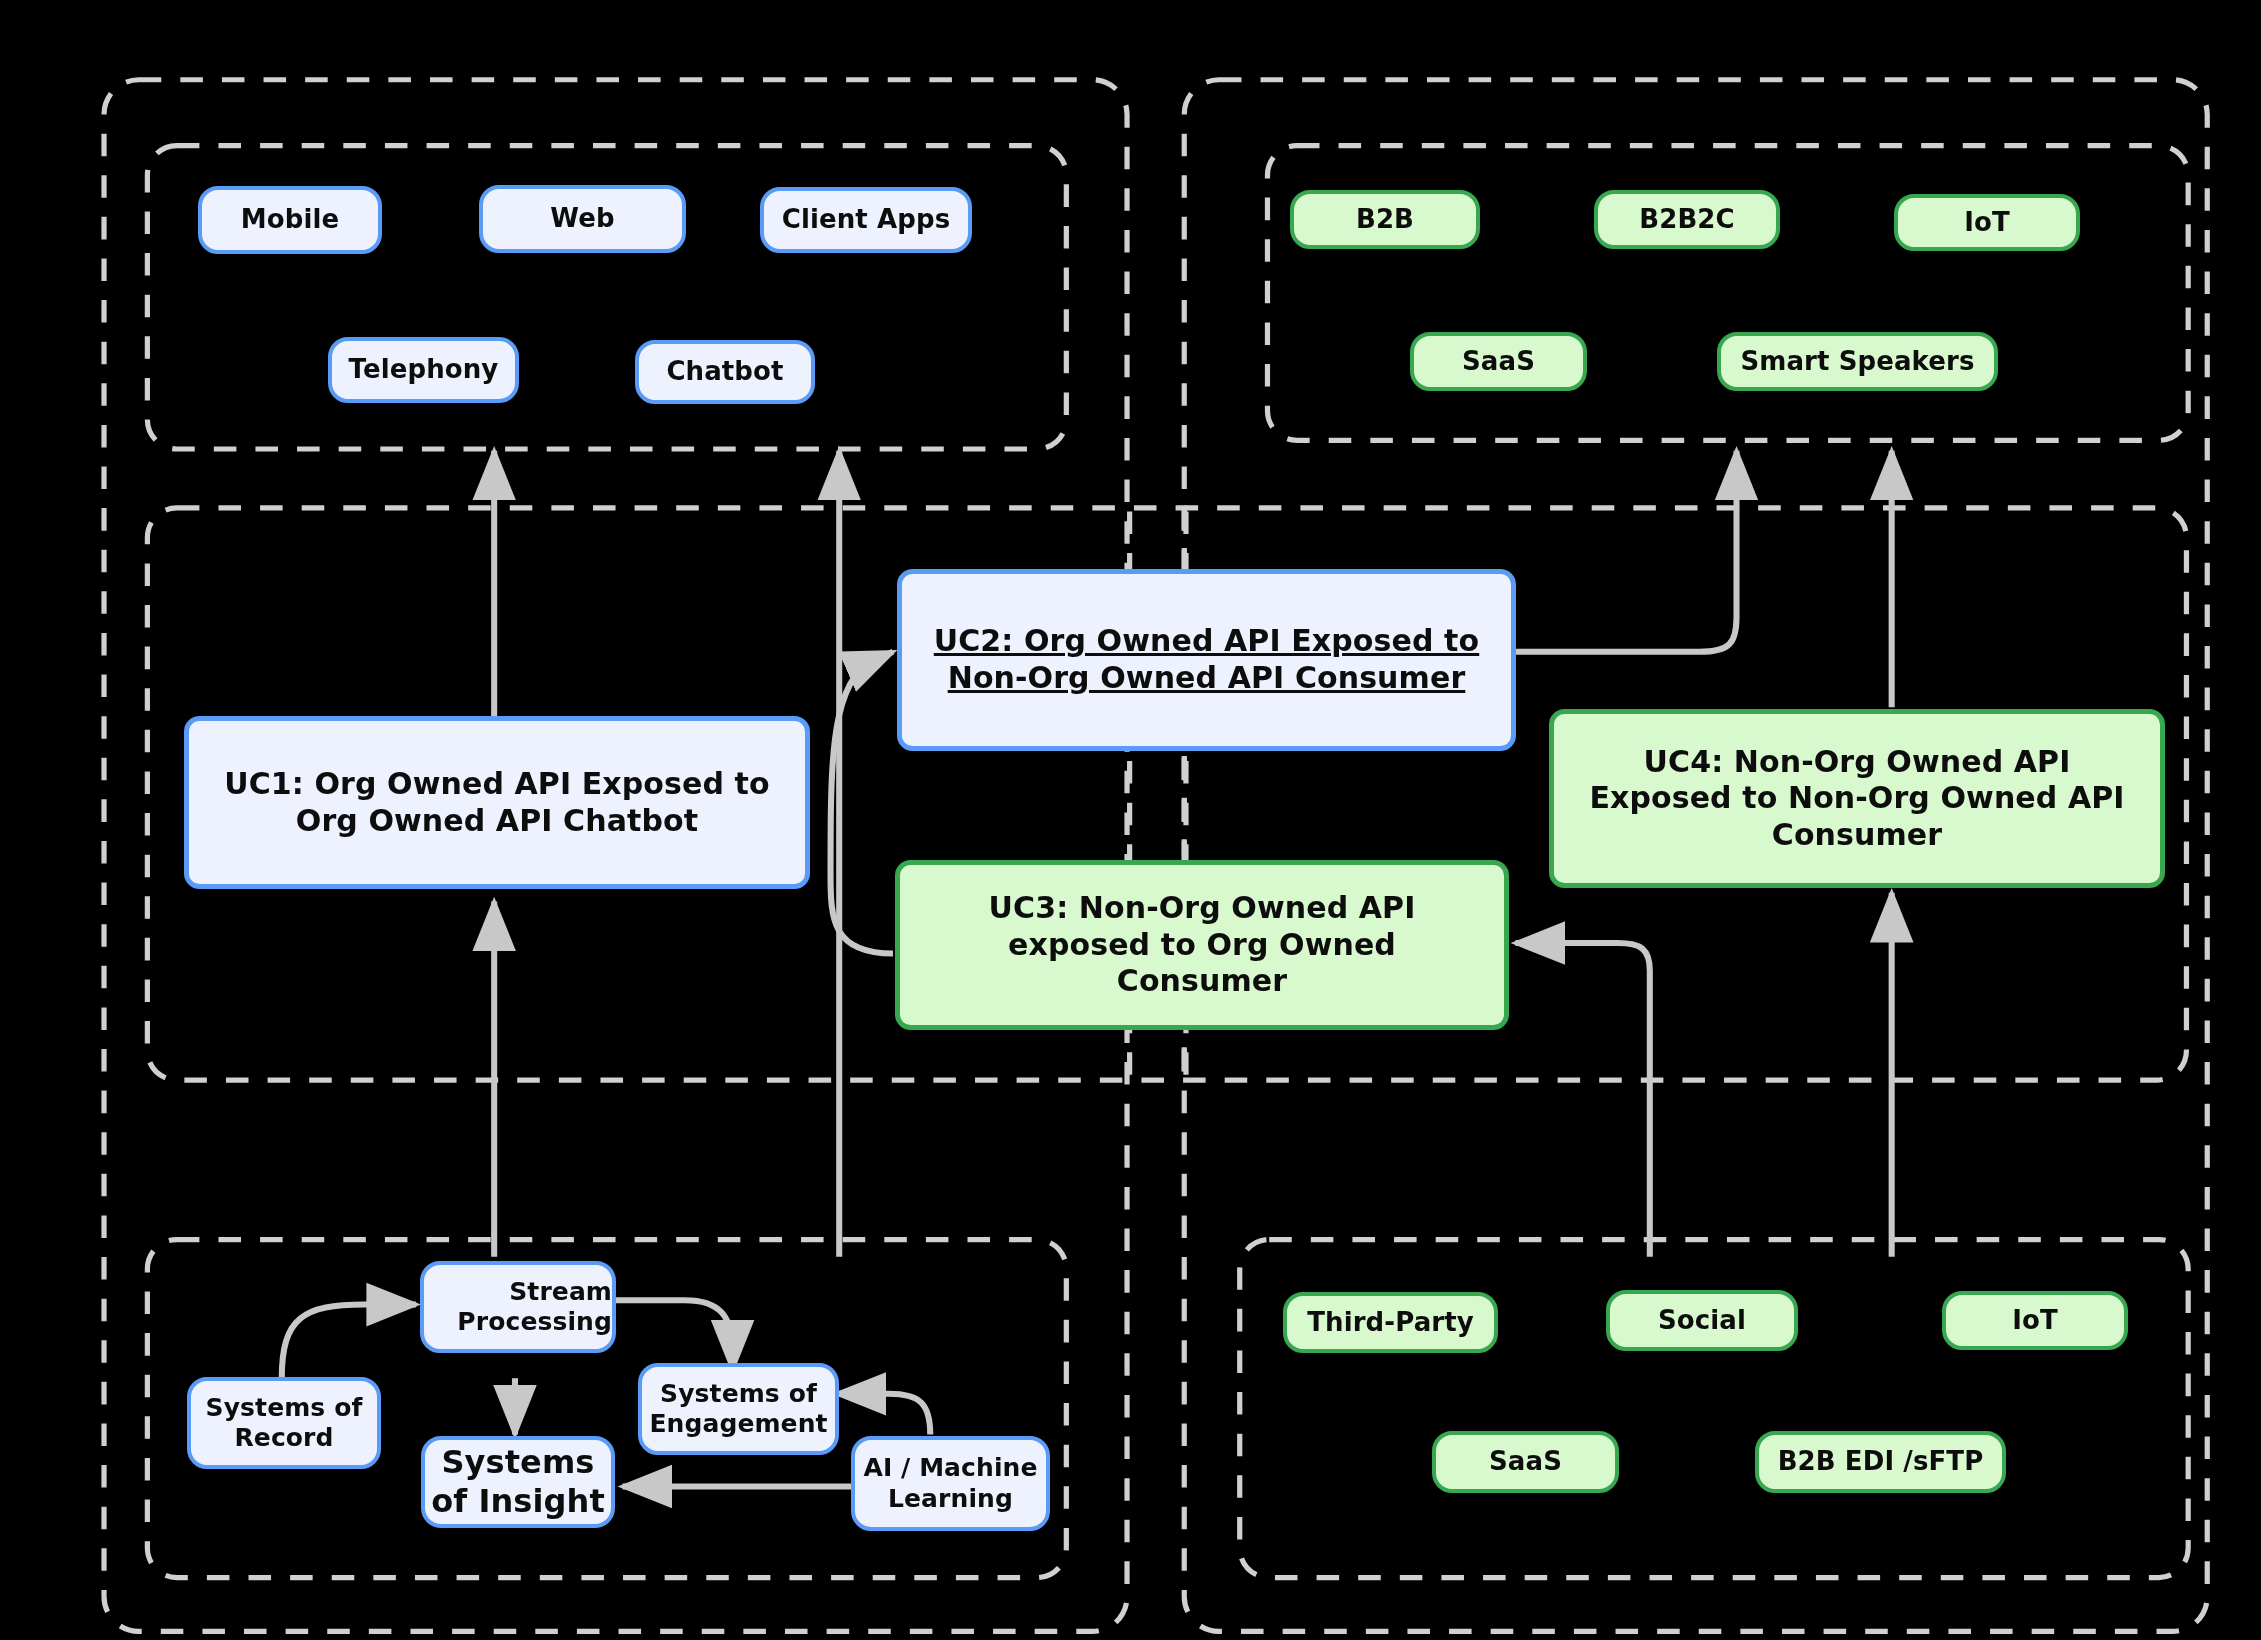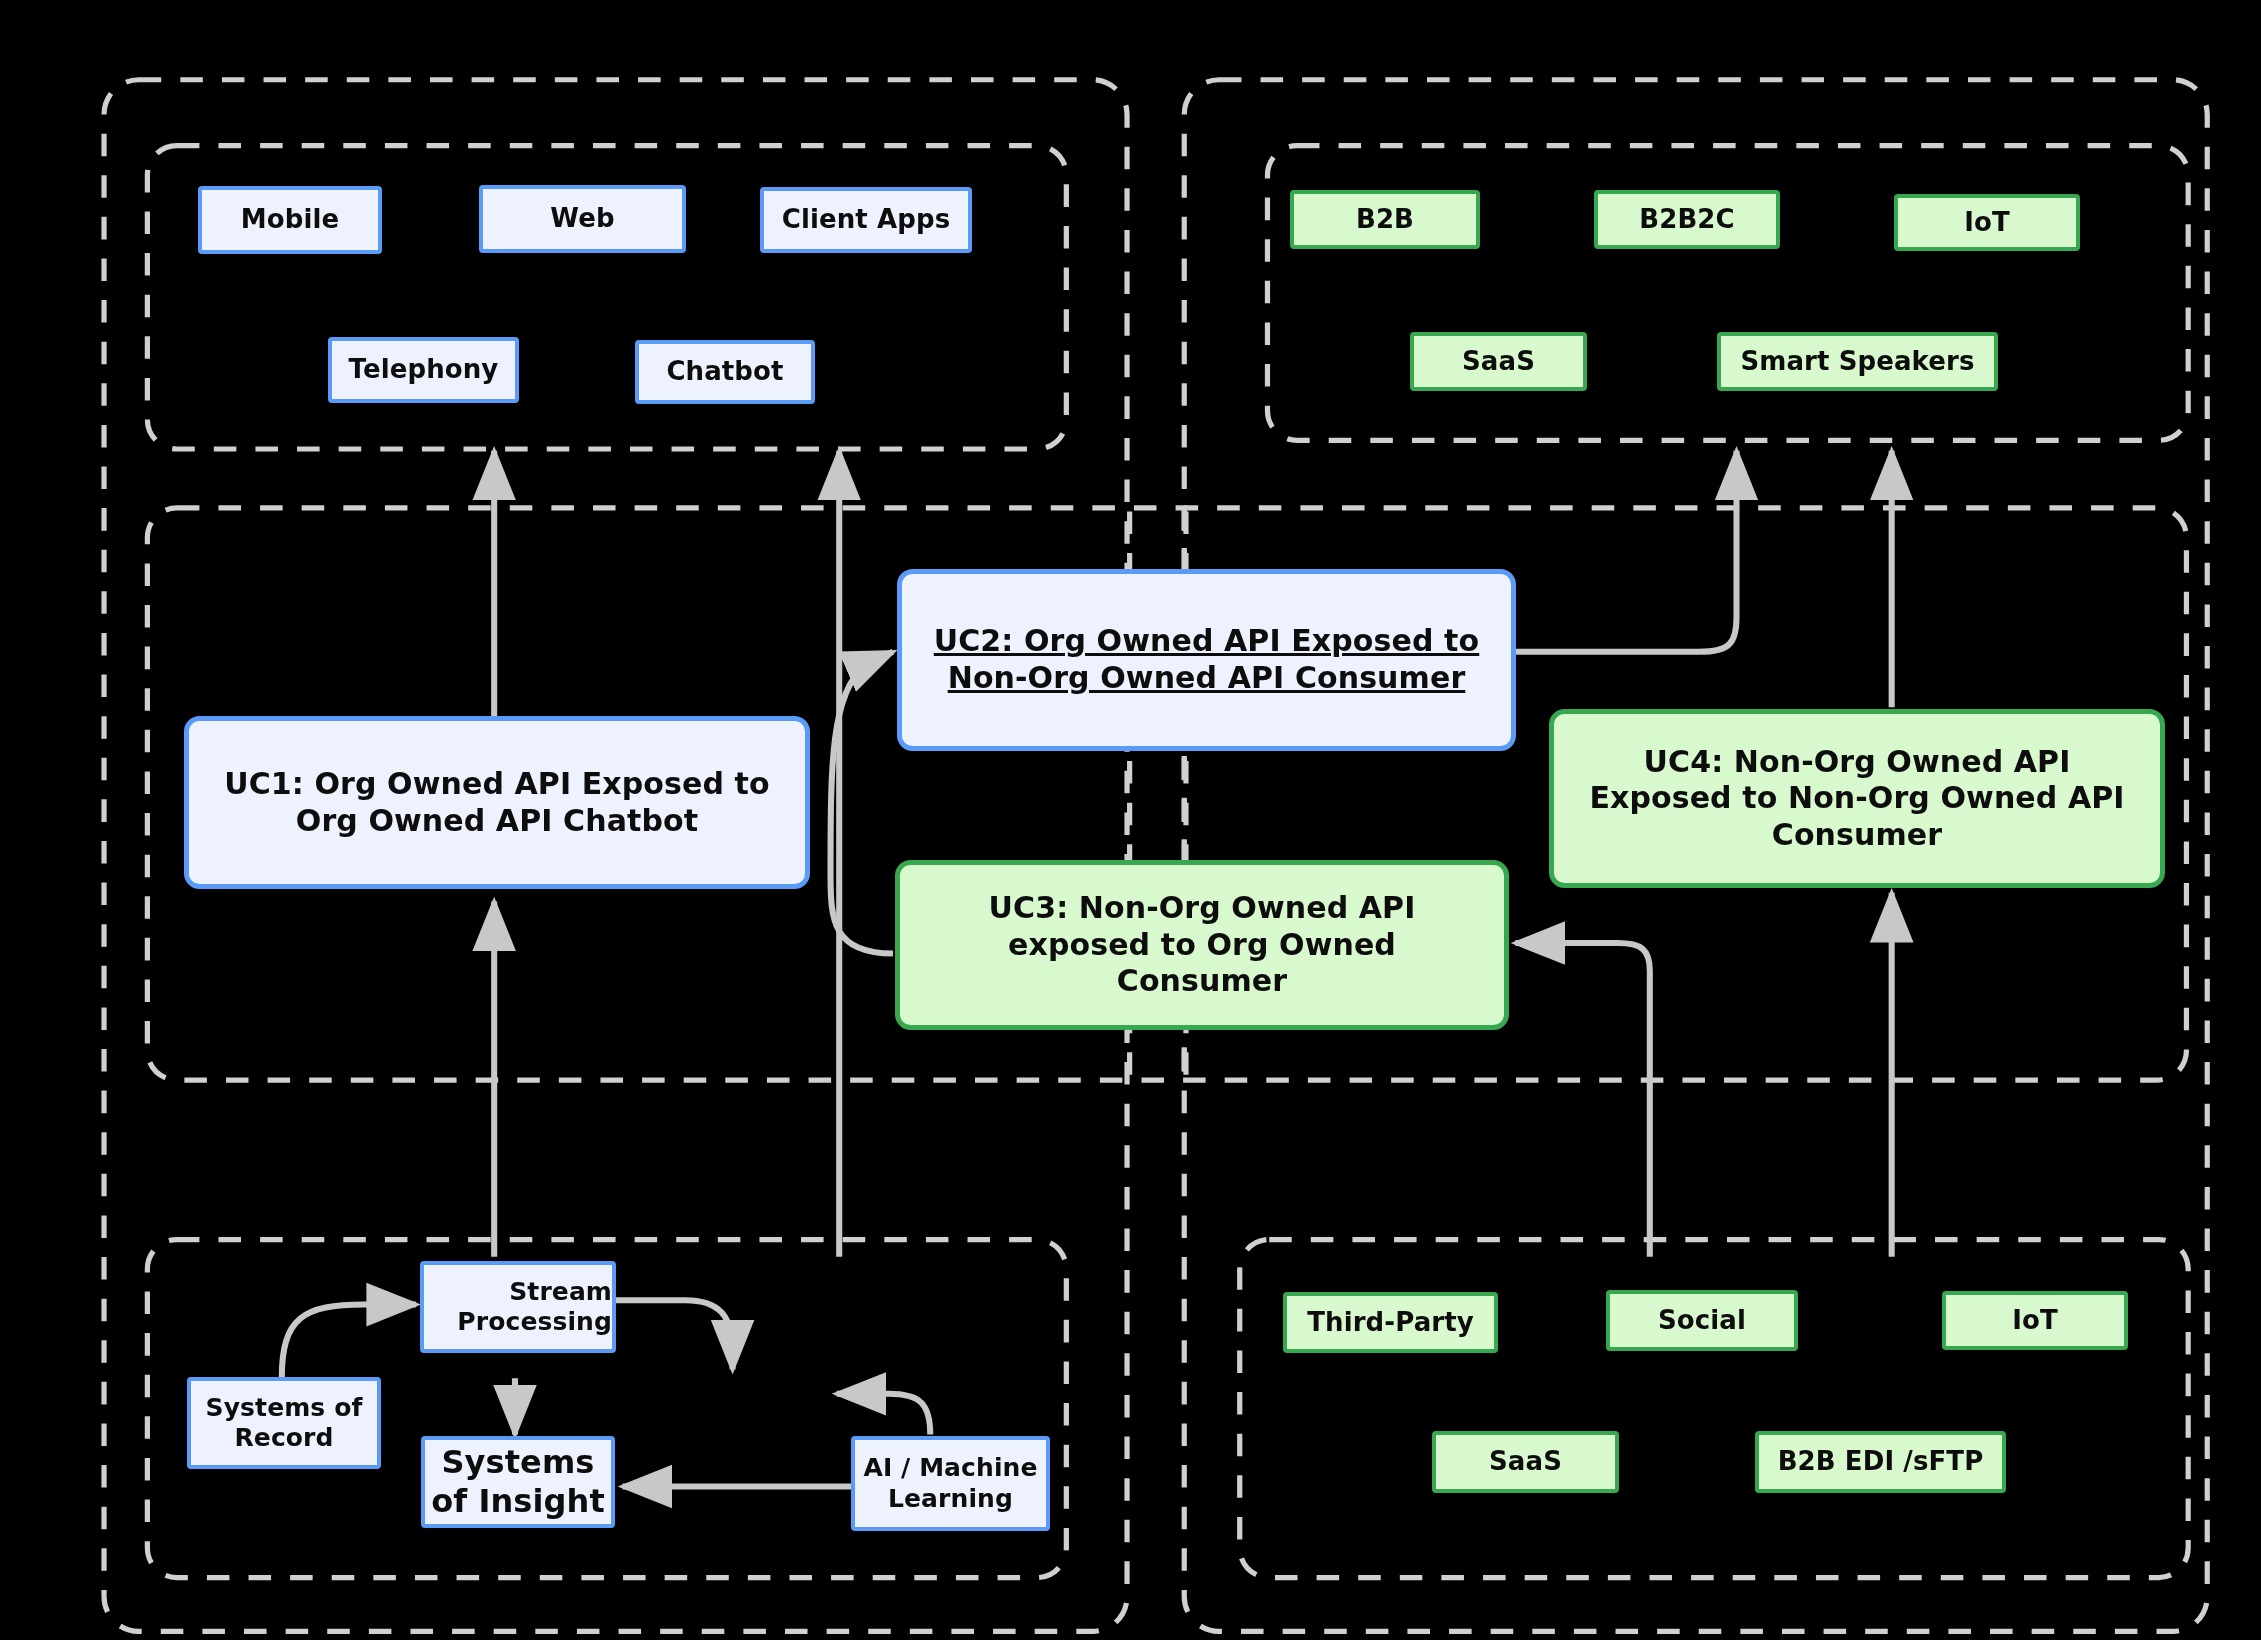--- a/index.html
+++ b/index.html
@@ -8,21 +8,21 @@
   #stage{position:relative;width:2261px;height:1640px;background:#000;}
   svg.layer{position:absolute;left:0;top:0;width:2261px;height:1640px;}
 
   
   .node{position:absolute;box-sizing:border-box;display:flex;
         align-items:center;justify-content:center;text-align:center;
         border-radius:14px;font-weight:700;line-height:1.22;
         color:#0d0d0d;letter-spacing:0.1px;}
   .blue{background:#eef2fe;border:5.2px solid #5a9bf7;}
   .green{background:#d8f8cd;border:5.2px solid #37a84f;}
-  .small{font-size:26px;border-radius:4px;border-width:4.3px;}
+  .small{font-size:26px;border-radius:20px;border-width:4.3px;}
   .uc{font-size:30px;border-radius:15.6px;padding:0 19px;}
 </style>
 </head>
 <body>
 
 <div id="stage">
 
   <svg class="layer" viewBox="0 0 2608 1892" preserveAspectRatio="none">
     <defs>
       <marker id="ah" markerWidth="10" markerHeight="10" refX="8.2" refY="4" orient="auto" markerUnits="strokeWidth">
@@ -98,20 +98,21 @@
   <div class="node blue uc" style="left:184px;top:716px;width:626px;height:173px;">UC1: Org Owned API Exposed to Org Owned API Chatbot</div>
 
   <div class="node blue uc" style="left:897px;top:569px;width:619px;height:182px;text-decoration:underline;">UC2: Org Owned API Exposed to Non-Org Owned API Consumer</div>
 
   <div class="node green uc" style="left:895px;top:860px;width:614px;height:170px;">UC3:  Non-Org Owned API exposed to Org Owned Consumer</div>
 
   <div class="node green uc" style="left:1549px;top:709px;width:616px;height:179px;">UC4: Non-Org Owned API Exposed to Non-Org Owned API Consumer</div>
 
   <div class="node blue small" style="left:187px;top:1377px;width:194px;height:92px;font-size:25px;">Systems of Record</div>
   <div class="node blue small" style="left:420px;top:1261px;width:196px;height:92px;font-size:25px;text-align:right;">Stream Processing</div>
+  <div class="node blue small" style="left:638px;top:1363px;width:201px;height:92px;font-size:25px;">Systems of Engagement</div>
   <div class="node blue small" style="left:421px;top:1436px;width:194px;height:92px;font-size:32px;">Systems of Insight</div>
   <div class="node blue small" style="left:851px;top:1436px;width:199px;height:95px;font-size:25px;">AI / Machine Learning</div>
 
   <div class="node green small" style="left:1283px;top:1292px;width:215px;height:61px;">Third-Party</div>
   <div class="node green small" style="left:1606px;top:1290px;width:192px;height:61px;">Social</div>
   <div class="node green small" style="left:1942px;top:1291px;width:186px;height:59px;">IoT</div>
 
   <div class="node green small" style="left:1432px;top:1431px;width:187px;height:62px;">SaaS</div>
   <div class="node green small" style="left:1755px;top:1431px;width:251px;height:62px;">B2B EDI /sFTP</div>
 

